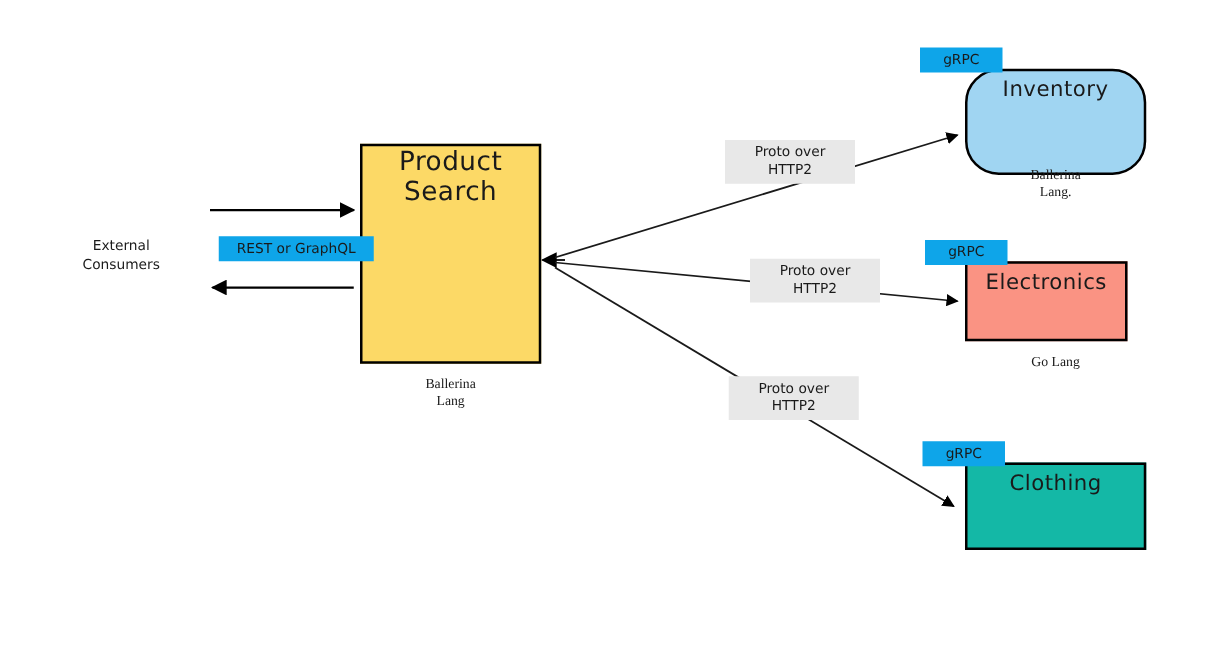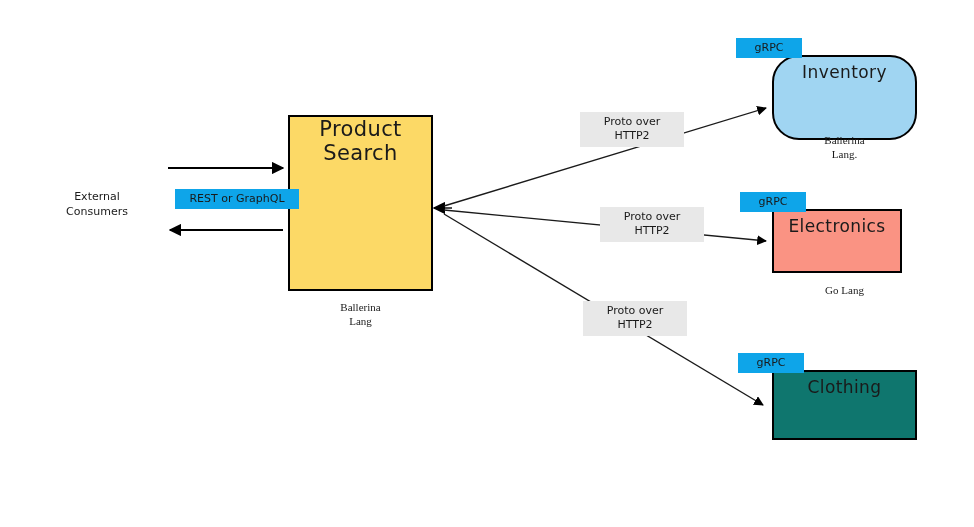--- a/index.html
+++ b/index.html
@@ -147,17 +147,17 @@
     <div class="node-title">Inventory</div>
   </div>
   <div class="caption" style="left:772px; top:133px; width:145px;">Ballerina
 Lang.</div>
 
   <div class="node-box" style="left:772px; top:209px; width:130px; height:64px; background:#FA9383;">
     <div class="node-title">Electronics</div>
   </div>
   <div class="caption" style="left:772px; top:283px; width:145px;">Go Lang</div>
 
-  <div class="node-box" style="left:772px; top:370px; width:145px; height:70px; background:#0f766e;">
+  <div class="node-box" style="left:772px; top:370px; width:145px; height:70px; background:#14b8a6;">
     <div class="node-title">Clothing</div>
   </div>
 
 </div>
 
 </body></html>

